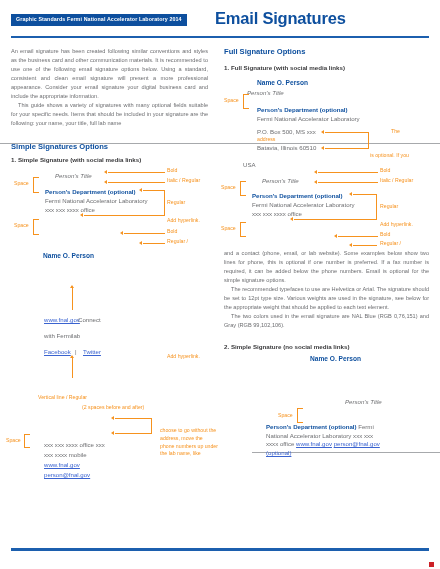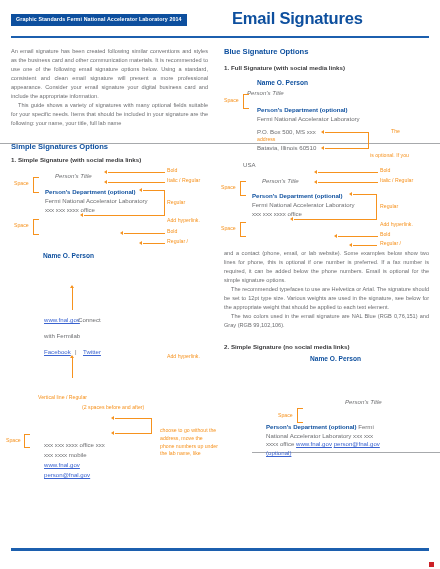--- a/index.html
+++ b/index.html
@@ -37,21 +37,20 @@
   .doc-title {
     position: absolute;
     left: 215px;
     top: 10px;
     color: #0d4f9e;
     font-size: 16.5px;
     font-weight: bold;
     letter-spacing: -0.2px;
     line-height: 1;
     white-space: nowrap;
-    margin-left: 17px;
   }
   .rule-top {
     position: absolute;
     left: 11px;
     top: 36px;
     width: 418px;
     height: 2.4px;
     background: #1c5fae;
   }
   .rule-bottom {
@@ -271,21 +270,21 @@
   <div class="brk" style="left:24px; top:434px; width:5px; height:12px;"></div>
 
   <div class="ln h" style="left:115px; top:418px; width:37px;"></div>
   <div class="ln v" style="left:151px; top:418px; height:15px;"></div>
   <div class="ln h" style="left:115px; top:433px; width:37px;"></div>
   <div class="arw left" style="left:111px; top:416px;"></div>
   <div class="arw left" style="left:111px; top:431px;"></div>
 
   <div class="anno wrap" style="left:160px; top:427px; width:58px;">choose to go without the address, move the phone numbers up under the lab name, like</div>
 
-  <div class="sec-head" style="left:224px; top:47px;">Blue Signature Options</div>
+  <div class="sec-head" style="left:224px; top:47px;">Full Signature Options</div>
   <div class="sub-head" style="left:224px; top:64px;">1. Full Signature (with social media links)</div>
 
   <div class="sig-name" style="left:257px; top:79px;">Name O. Person</div>
   <div class="sig-title" style="left:247px; top:89px;">Person's Title</div>
   <div class="sig-dept" style="left:257px; top:106px;">Person's Department (optional)</div>
   <div class="sig-line" style="left:257px; top:115px;">Fermi National Accelerator Laboratory</div>
   <div class="sig-line" style="left:257px; top:128px;">P.O. Box 500, MS xxx</div>
   <div class="sig-line" style="left:257px; top:144px;">Batavia, Illinois 60510</div>
   <div class="sig-line" style="left:243px; top:161px;">USA</div>
 

